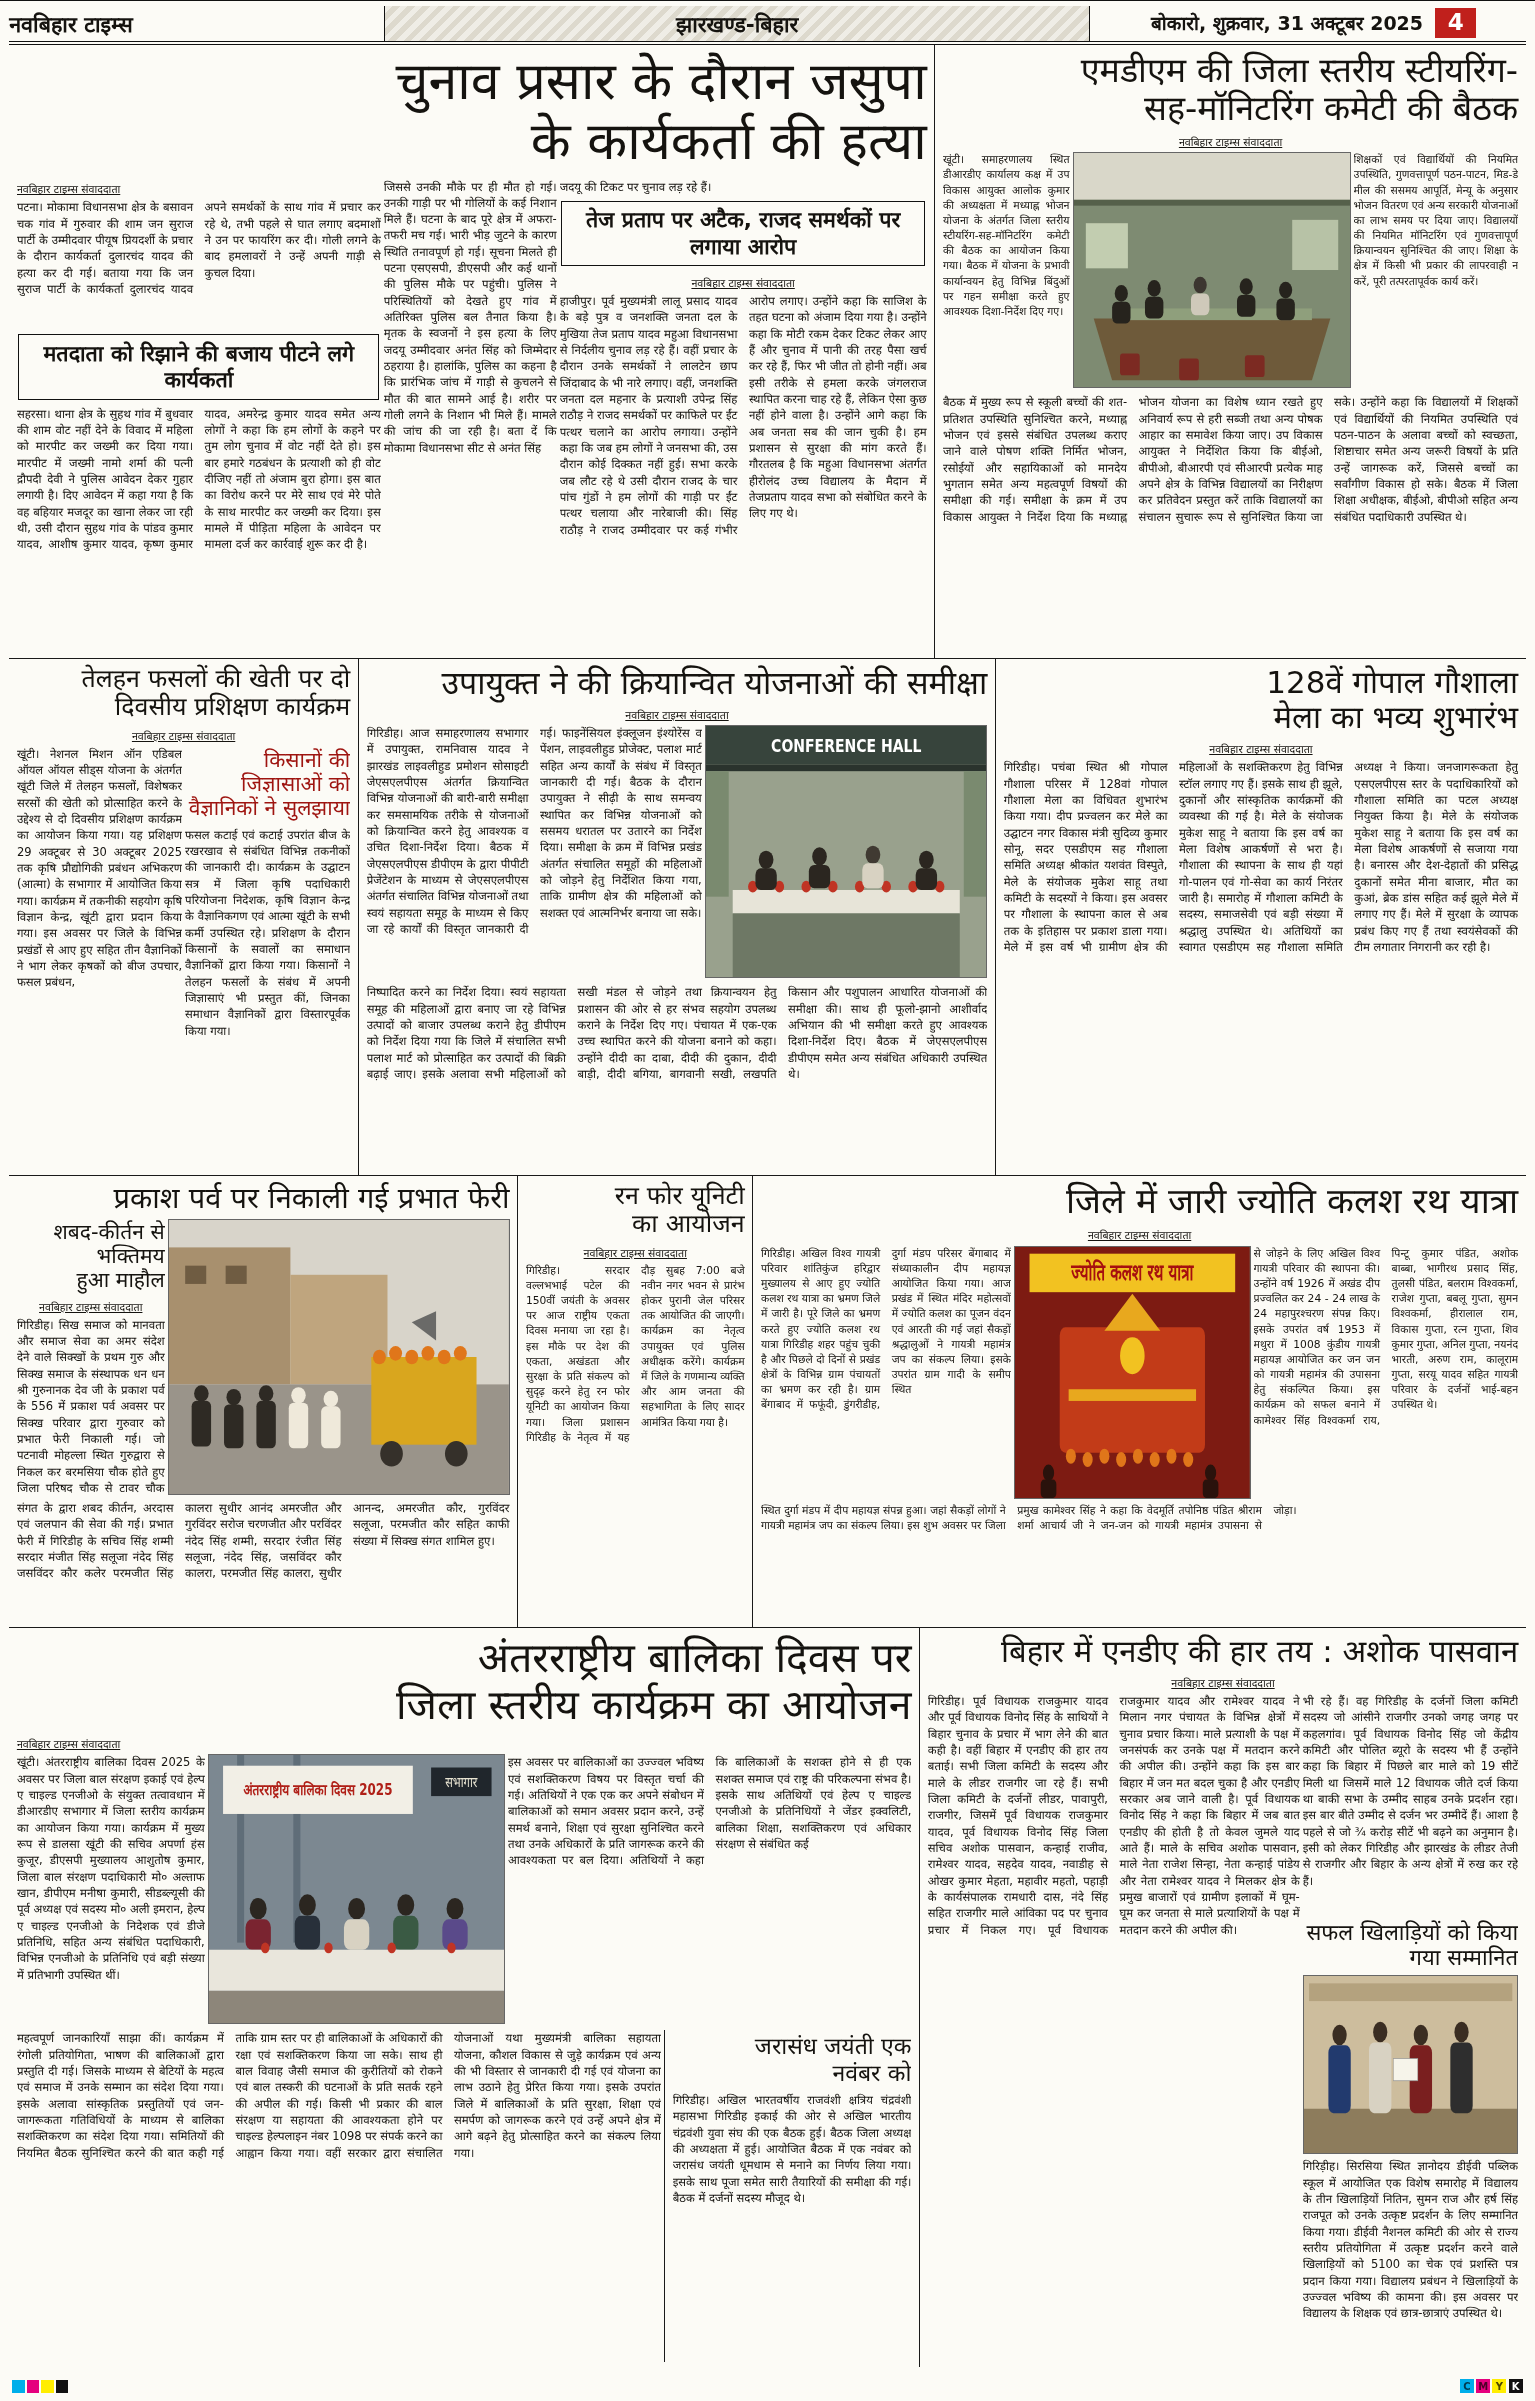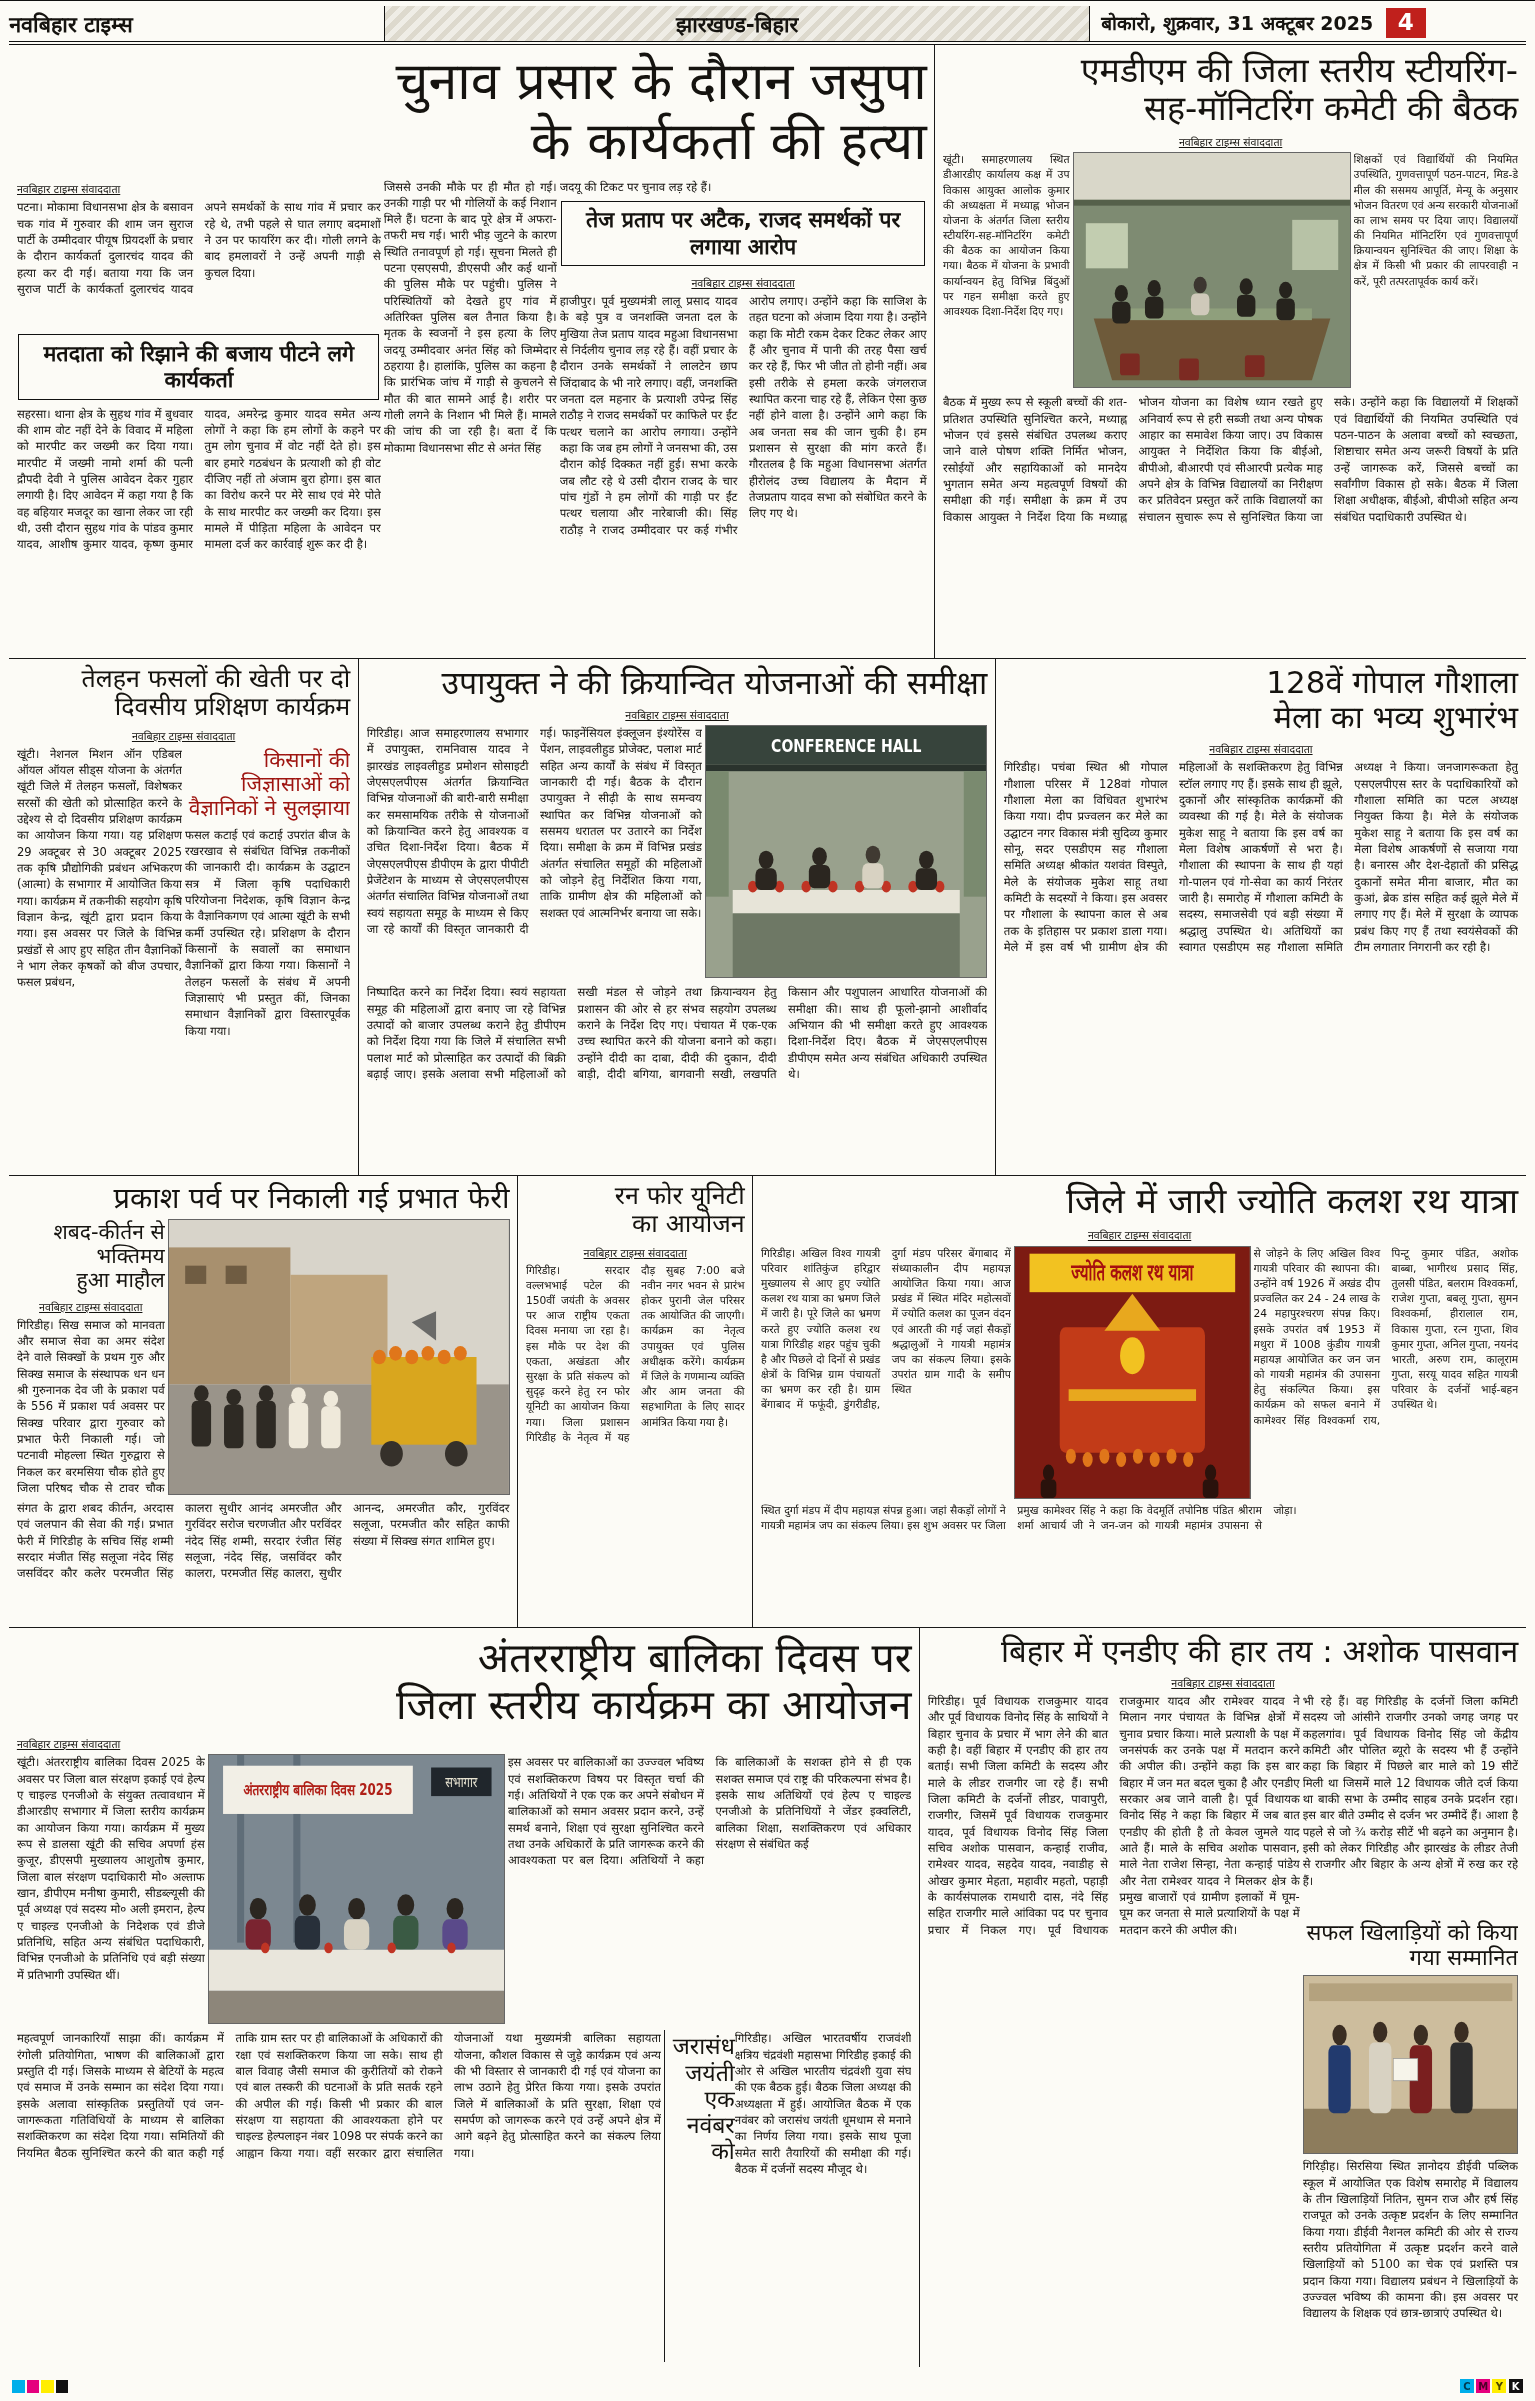--- a/index.html
+++ b/index.html
@@ -9,21 +9,21 @@
     font-family:"DejaVu Sans","Liberation Sans",sans-serif;
     padding:4.6px 9.2px 3.1px;border-top:1.5px solid #111;
     display:flex;flex-direction:column;
   }
   
   .masthead{display:flex;align-items:stretch;height:35px;border-bottom:4.6px double #111;flex:0 0 auto;}
   .mh-left{flex:0 0 24%;display:flex;align-items:center;font-weight:bold;font-size:21.5px;}
   .mh-center{flex:1;display:flex;align-items:center;justify-content:center;font-weight:bold;font-size:21.5px;
     border-left:1.5px solid #111;border-right:1.5px solid #111;margin:0 10.7px;
     background:repeating-linear-gradient(135deg,#efede6 0 5.4px,#ddd9cd 5.4px 10.7px);text-align:center;}
-  .mh-right{flex:0 0 28%;display:flex;align-items:center;justify-content:flex-start;gap:12.3px;font-weight:bold;font-size:19px;}
+  .mh-right{flex:0 0 28%;display:flex;align-items:center;justify-content:center;gap:12.3px;font-weight:bold;font-size:19px;}
   .pageno{background:#c0201c;color:#fff;padding:0.8px 12.3px 2.3px;font-size:23px;font-weight:bold;line-height:1.2;}
   
   .row{display:flex;border-bottom:0.8px solid #1a1a1a;flex:0 0 auto;overflow:hidden;}
   .block{padding:4.6px 7.7px;overflow:hidden;box-sizing:border-box;display:flex;flex-direction:column;}
   .block + .block{border-left:0.8px solid #1a1a1a;}
   
   .hl{font-weight:normal;text-align:right;line-height:1.14;letter-spacing:0;}
   .byline{font-weight:normal;font-size:10.7px;text-align:center;text-decoration:underline;margin:3.8px 0 3.1px;flex:0 0 auto;}
   .byline.left{text-align:left;}
   .bt{font-size:11.5px;line-height:1.42;text-align:justify;overflow:hidden;}
@@ -329,21 +329,21 @@
                 <circle cx="260" cy="216" r="6"></circle>
                 <circle cx="345" cy="216" r="6"></circle>
             </g>
             <rect x="0" y="264" width="420" height="36" fill="#8d867a"></rect>
           </svg>
         </div>
         <div class="bt c2" style="flex:1">इस अवसर पर बालिकाओं का उज्ज्वल भविष्य एवं सशक्तिकरण विषय पर विस्तृत चर्चा की गई। अतिथियों ने एक एक कर अपने संबोधन में बालिकाओं को समान अवसर प्रदान करने, उन्हें समर्थ बनाने, शिक्षा एवं सुरक्षा सुनिश्चित करने तथा उनके अधिकारों के प्रति जागरूक करने की आवश्यकता पर बल दिया। अतिथियों ने कहा कि बालिकाओं के सशक्त होने से ही एक सशक्त समाज एवं राष्ट्र की परिकल्पना संभव है। इसके साथ अतिथियों एवं हेल्प ए चाइल्ड एनजीओ के प्रतिनिधियों ने जेंडर इक्वलिटी, बालिका शिक्षा, सशक्तिकरण एवं अधिकार संरक्षण से संबंधित कई</div>
       </div>
       <div class="frow grow" style="margin-top:6.1px">
         <div class="bt c3" style="flex:0 0 72%">महत्वपूर्ण जानकारियाँ साझा कीं। कार्यक्रम में रंगोली प्रतियोगिता, भाषण की बालिकाओं द्वारा प्रस्तुति दी गई। जिसके माध्यम से बेटियों के महत्व एवं समाज में उनके सम्मान का संदेश दिया गया। इसके अलावा सांस्कृतिक प्रस्तुतियों एवं जन-जागरूकता गतिविधियों के माध्यम से बालिका सशक्तिकरण का संदेश दिया गया। समितियों की नियमित बैठक सुनिश्चित करने की बात कही गई ताकि ग्राम स्तर पर ही बालिकाओं के अधिकारों की रक्षा एवं सशक्तिकरण किया जा सके। साथ ही बाल विवाह जैसी समाज की कुरीतियों को रोकने एवं बाल तस्करी की घटनाओं के प्रति सतर्क रहने की अपील की गई। किसी भी प्रकार की बाल संरक्षण या सहायता की आवश्यकता होने पर चाइल्ड हेल्पलाइन नंबर 1098 पर संपर्क करने का आह्वान किया गया। वहीं सरकार द्वारा संचालित योजनाओं यथा मुख्यमंत्री बालिका सहायता योजना, कौशल विकास से जुड़े कार्यक्रम एवं अन्य की भी विस्तार से जानकारी दी गई एवं योजना का लाभ उठाने हेतु प्रेरित किया गया। इसके उपरांत जिले में बालिकाओं के प्रति सुरक्षा, शिक्षा एवं समर्पण को जागरूक करने एवं उन्हें अपने क्षेत्र में आगे बढ़ने हेतु प्रोत्साहित करने का संकल्प लिया गया।</div>
-        <div style="flex:1;display:flex;flex-direction:row;overflow:hidden;border-left:0.8px solid #1a1a1a;padding-left:7.7px">
+        <div style="flex:1;display:flex;flex-direction:column;overflow:hidden;border-left:0.8px solid #1a1a1a;padding-left:7.7px">
           <div class="hl" style="font-size:23px;margin:3.1px 0 6.1px">
             <span>जरासंध जयंती एक</span><br>
             <span>नवंबर को</span>
           </div>
           <div class="bt grow">गिरिडीह। अखिल भारतवर्षीय राजवंशी क्षत्रिय चंद्रवंशी महासभा गिरिडीह इकाई की ओर से अखिल भारतीय चंद्रवंशी युवा संघ की एक बैठक हुई। बैठक जिला अध्यक्ष की अध्यक्षता में हुई। आयोजित बैठक में एक नवंबर को जरासंध जयंती धूमधाम से मनाने का निर्णय लिया गया। इसके साथ पूजा समेत सारी तैयारियों की समीक्षा की गई। बैठक में दर्जनों सदस्य मौजूद थे।</div>
         </div>
       </div>
     </article>
 
     <article class="block" style="flex:1">

